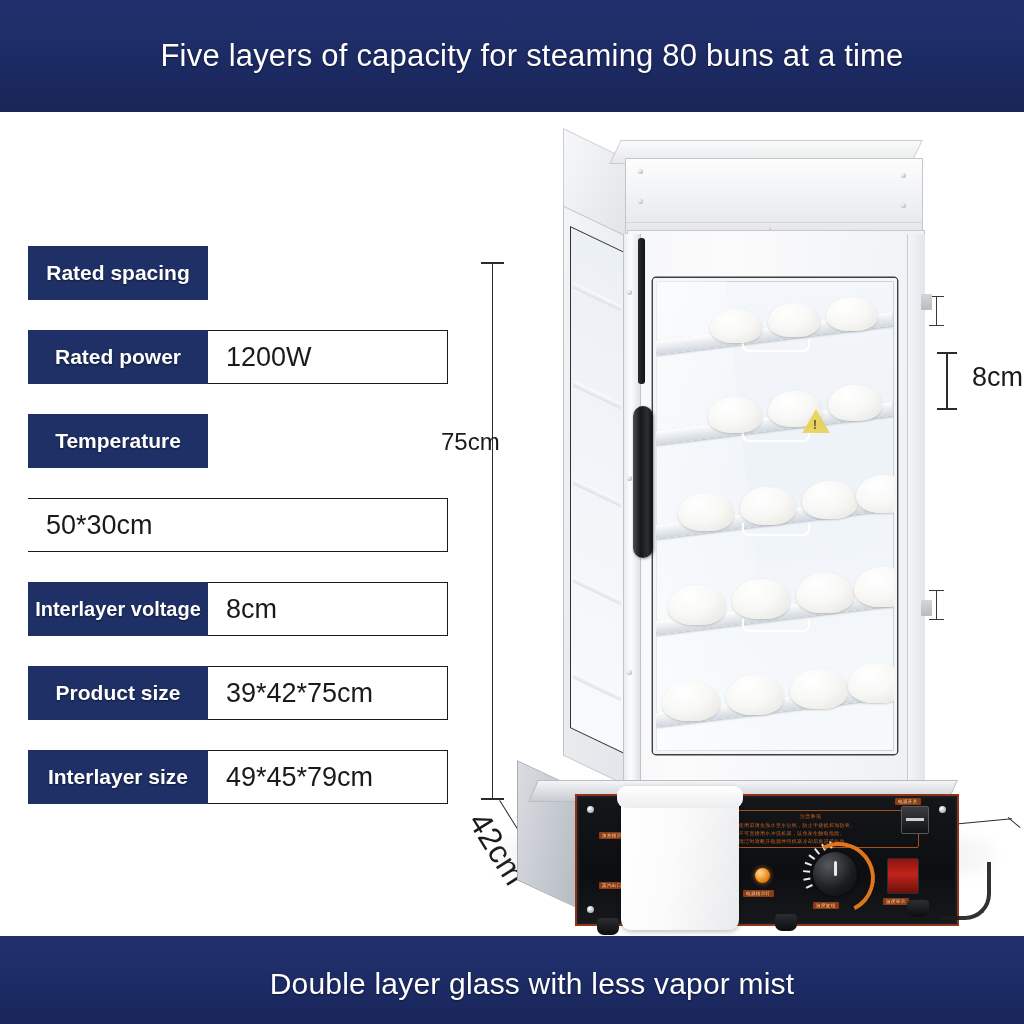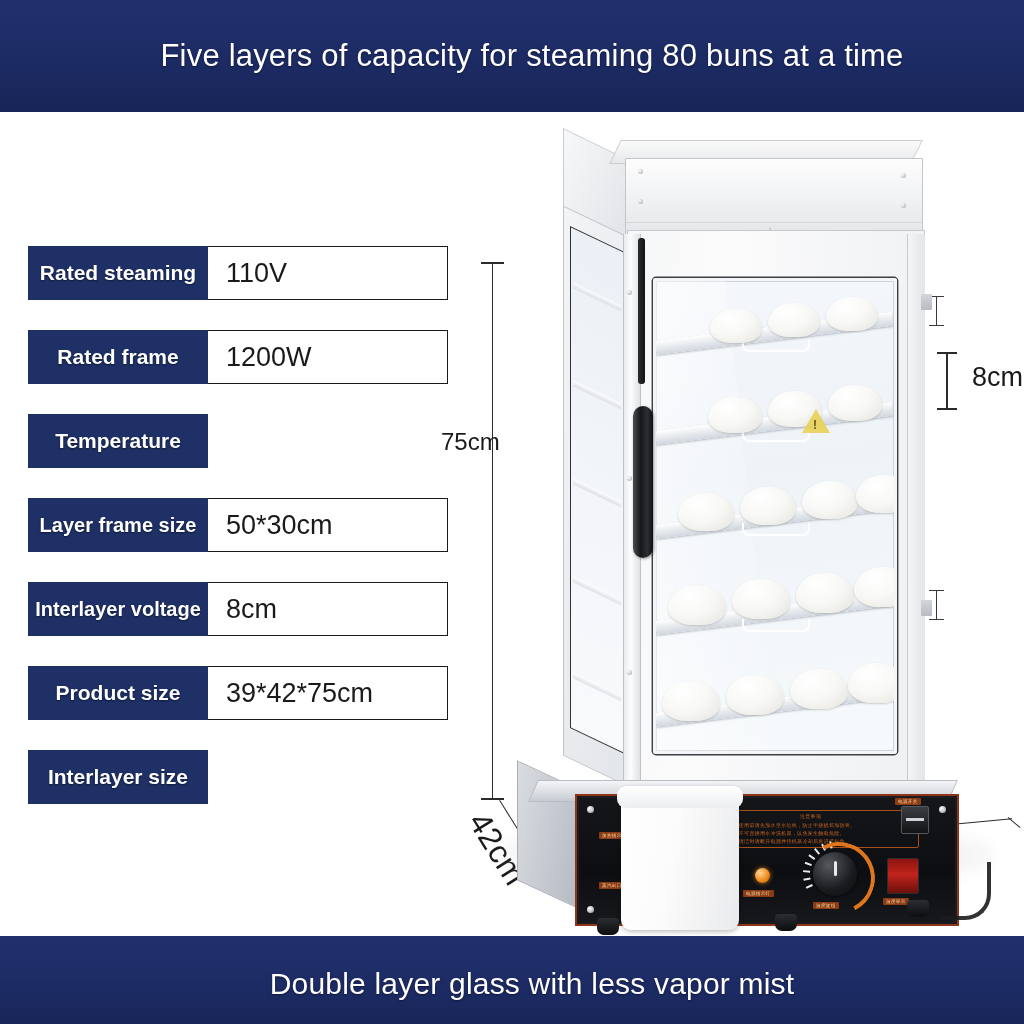--- a/index.html
+++ b/index.html
@@ -194,50 +194,49 @@
 
 <div class="page">
 
   <div class="banner banner-top">
     <div class="banner-text">Five layers of capacity for steaming 80 buns at a time</div>
   </div>
 
   <div class="spec-table">
 
     <div class="spec-row">
-      <div class="spec-label">Rated steaming</div>
-      <div class="spec-value">110V</div>
-    </div>
-
-    <div class="spec-row">
-      <div class="spec-label">Rated frame</div>
+      <div class="spec-label">Rated spacing</div>
+    </div>
+
+    <div class="spec-row">
+      <div class="spec-label">Rated power</div>
       <div class="spec-value">1200W</div>
     </div>
 
     <div class="spec-row">
       <div class="spec-label">Temperature</div>
     </div>
 
     <div class="spec-row">
-      <div class="spec-label two-line">Layer frame size</div>
       <div class="spec-value">50*30cm</div>
     </div>
 
     <div class="spec-row">
       <div class="spec-label two-line">Interlayer voltage</div>
       <div class="spec-value">8cm</div>
     </div>
 
     <div class="spec-row">
       <div class="spec-label">Product size</div>
       <div class="spec-value">39*42*75cm</div>
     </div>
 
     <div class="spec-row">
       <div class="spec-label">Interlayer size</div>
+      <div class="spec-value">49*45*79cm</div>
     </div>
 
   </div>
 
   <div class="dim-v"></div>
   <div class="dim-v-label">75cm</div>
 
   <div class="dim-depth">
     <div class="dim-depth-line"></div>
   </div>

